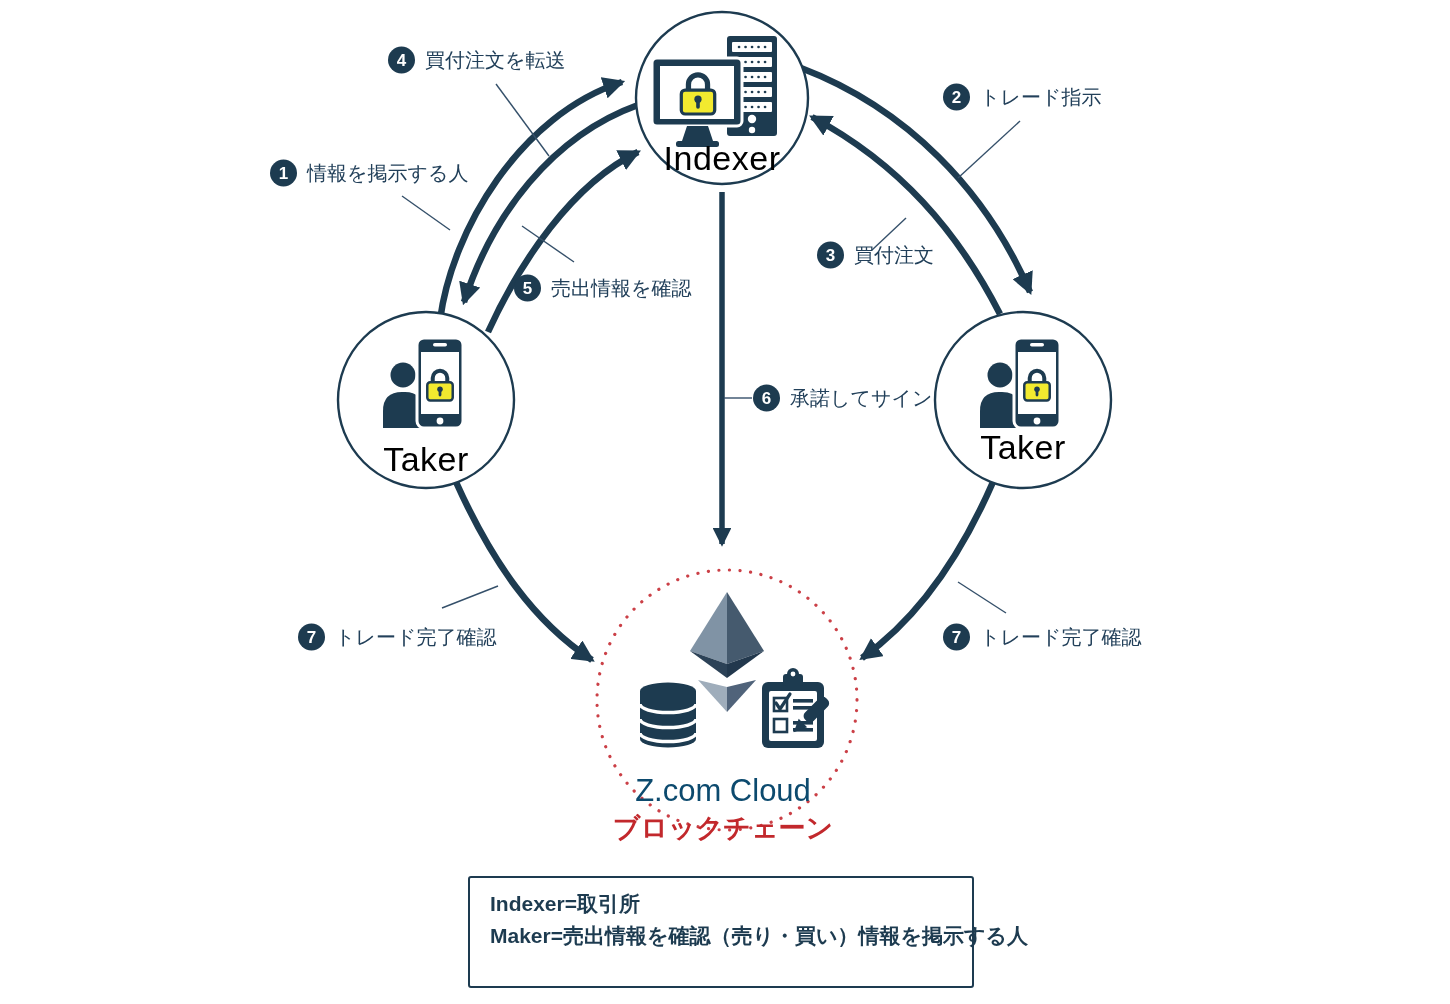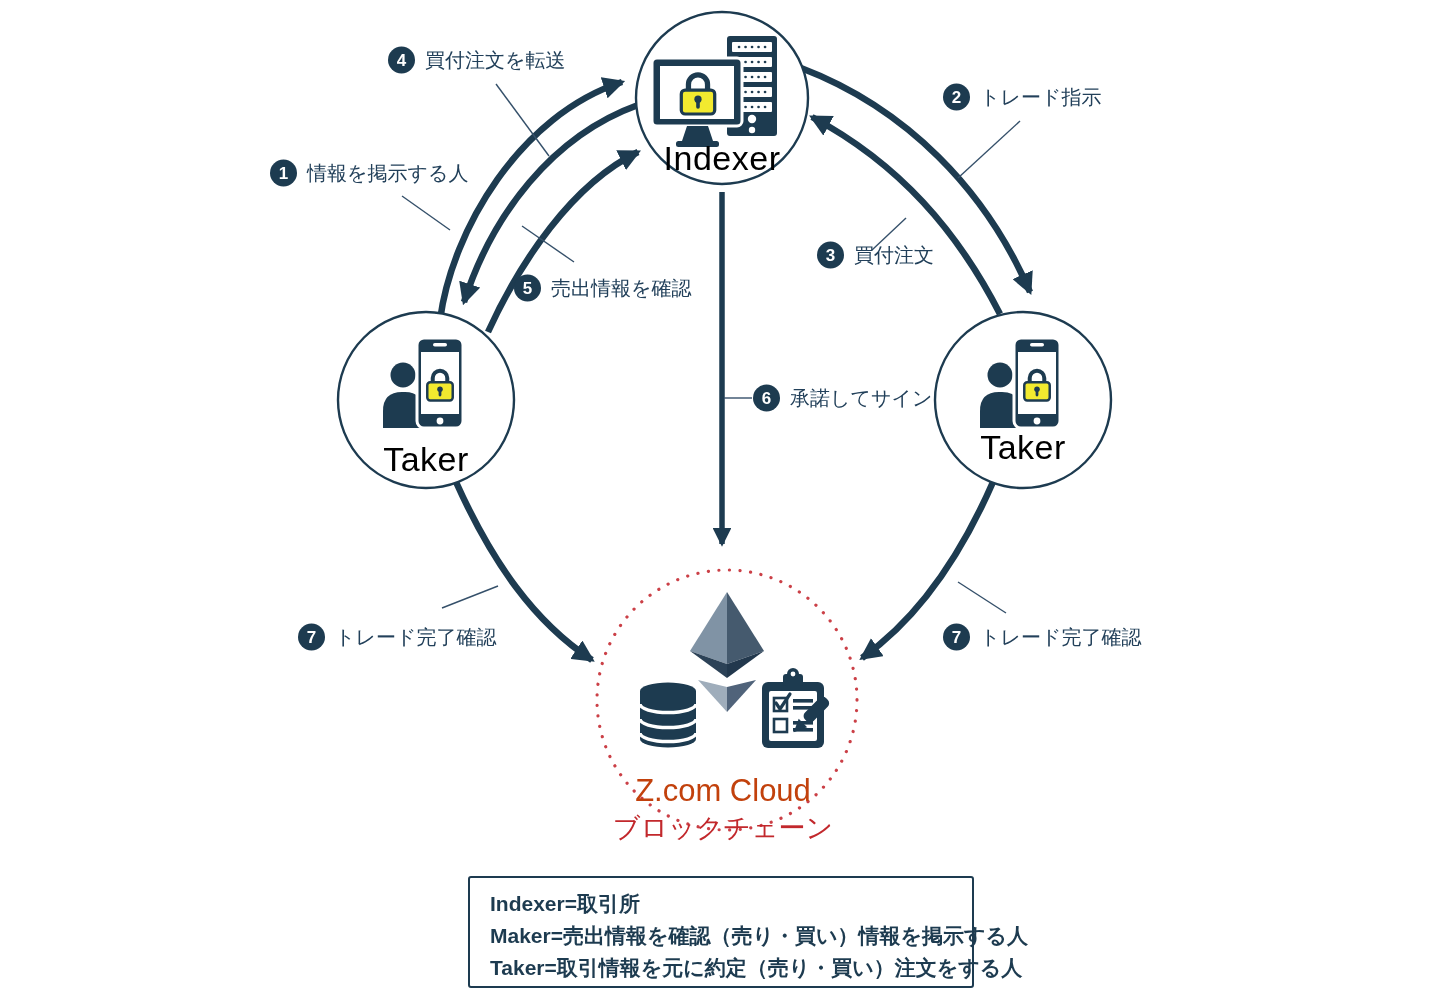--- a/index.html
+++ b/index.html
@@ -3,22 +3,22 @@
 <meta charset="utf-8">
 <style>
   html,body{margin:0;padding:0;background:#ffffff;}
   body{width:1450px;height:1004px;font-family:"Liberation Sans","DejaVu Sans",sans-serif;}
   .stage{position:relative;width:1450px;height:1004px;overflow:hidden;background:#fff;}
   .stage svg{position:absolute;left:0;top:0;}
   .node-label{position:absolute;transform:translate(-50%,-50%);color:#000000;font-size:34px;letter-spacing:.5px;white-space:nowrap;}
   .step{position:absolute;transform:translateY(-50%);display:flex;align-items:center;white-space:nowrap;}
   .badge{width:27px;height:27px;border-radius:50%;background:#1d3b50;color:#fff;font-size:17px;font-weight:bold;display:flex;align-items:center;justify-content:center;flex:0 0 27px;}
   .txt{margin-left:10px;color:#22405a;font-size:20px;font-weight:500;}
-  .bc-name{position:absolute;transform:translate(-50%,-50%);color:#c2410c;font-size:31px;font-weight:500;white-space:nowrap;}
-  .bc-sub{position:absolute;transform:translate(-50%,-50%);color:#c2282c;font-size:27px;font-weight:400;white-space:nowrap;}
+  .bc-name{position:absolute;transform:translate(-50%,-50%);color:#0c4a6e;font-size:31px;font-weight:500;white-space:nowrap;}
+  .bc-sub{position:absolute;transform:translate(-50%,-50%);color:#c2282c;font-size:27px;font-weight:700;white-space:nowrap;}
   .legend{position:absolute;left:468px;top:876px;width:506px;height:112px;border:2.5px solid #1d3b50;border-radius:3px;background:#fff;box-sizing:border-box;padding:10px 0 0 20px;}
   .legend-line{color:#1d3b50;font-size:21px;font-weight:700;line-height:32px;white-space:nowrap;}
 </style>
 </head>
 <body>
 
 <div class="stage">
 
 <svg width="1450" height="1004" viewBox="0 0 1450 1004">
   <defs>
@@ -186,16 +186,15 @@
   <span class="txt">トレード完了確認</span>
 </div>
 <div class="step" style="left:943px;top:637px">
   <span class="badge">7</span>
   <span class="txt">トレード完了確認</span>
 </div>
 
 <div class="legend">
   <div class="legend-line">Indexer=取引所</div>
   <div class="legend-line">Maker=売出情報を確認（売り・買い）情報を掲示する人</div>
-  <div class="legend-line">Taker=取引情報を元に約定（売り・買い）注文をする人</div>
 </div>
 
 </div>
 
 </body></html>

